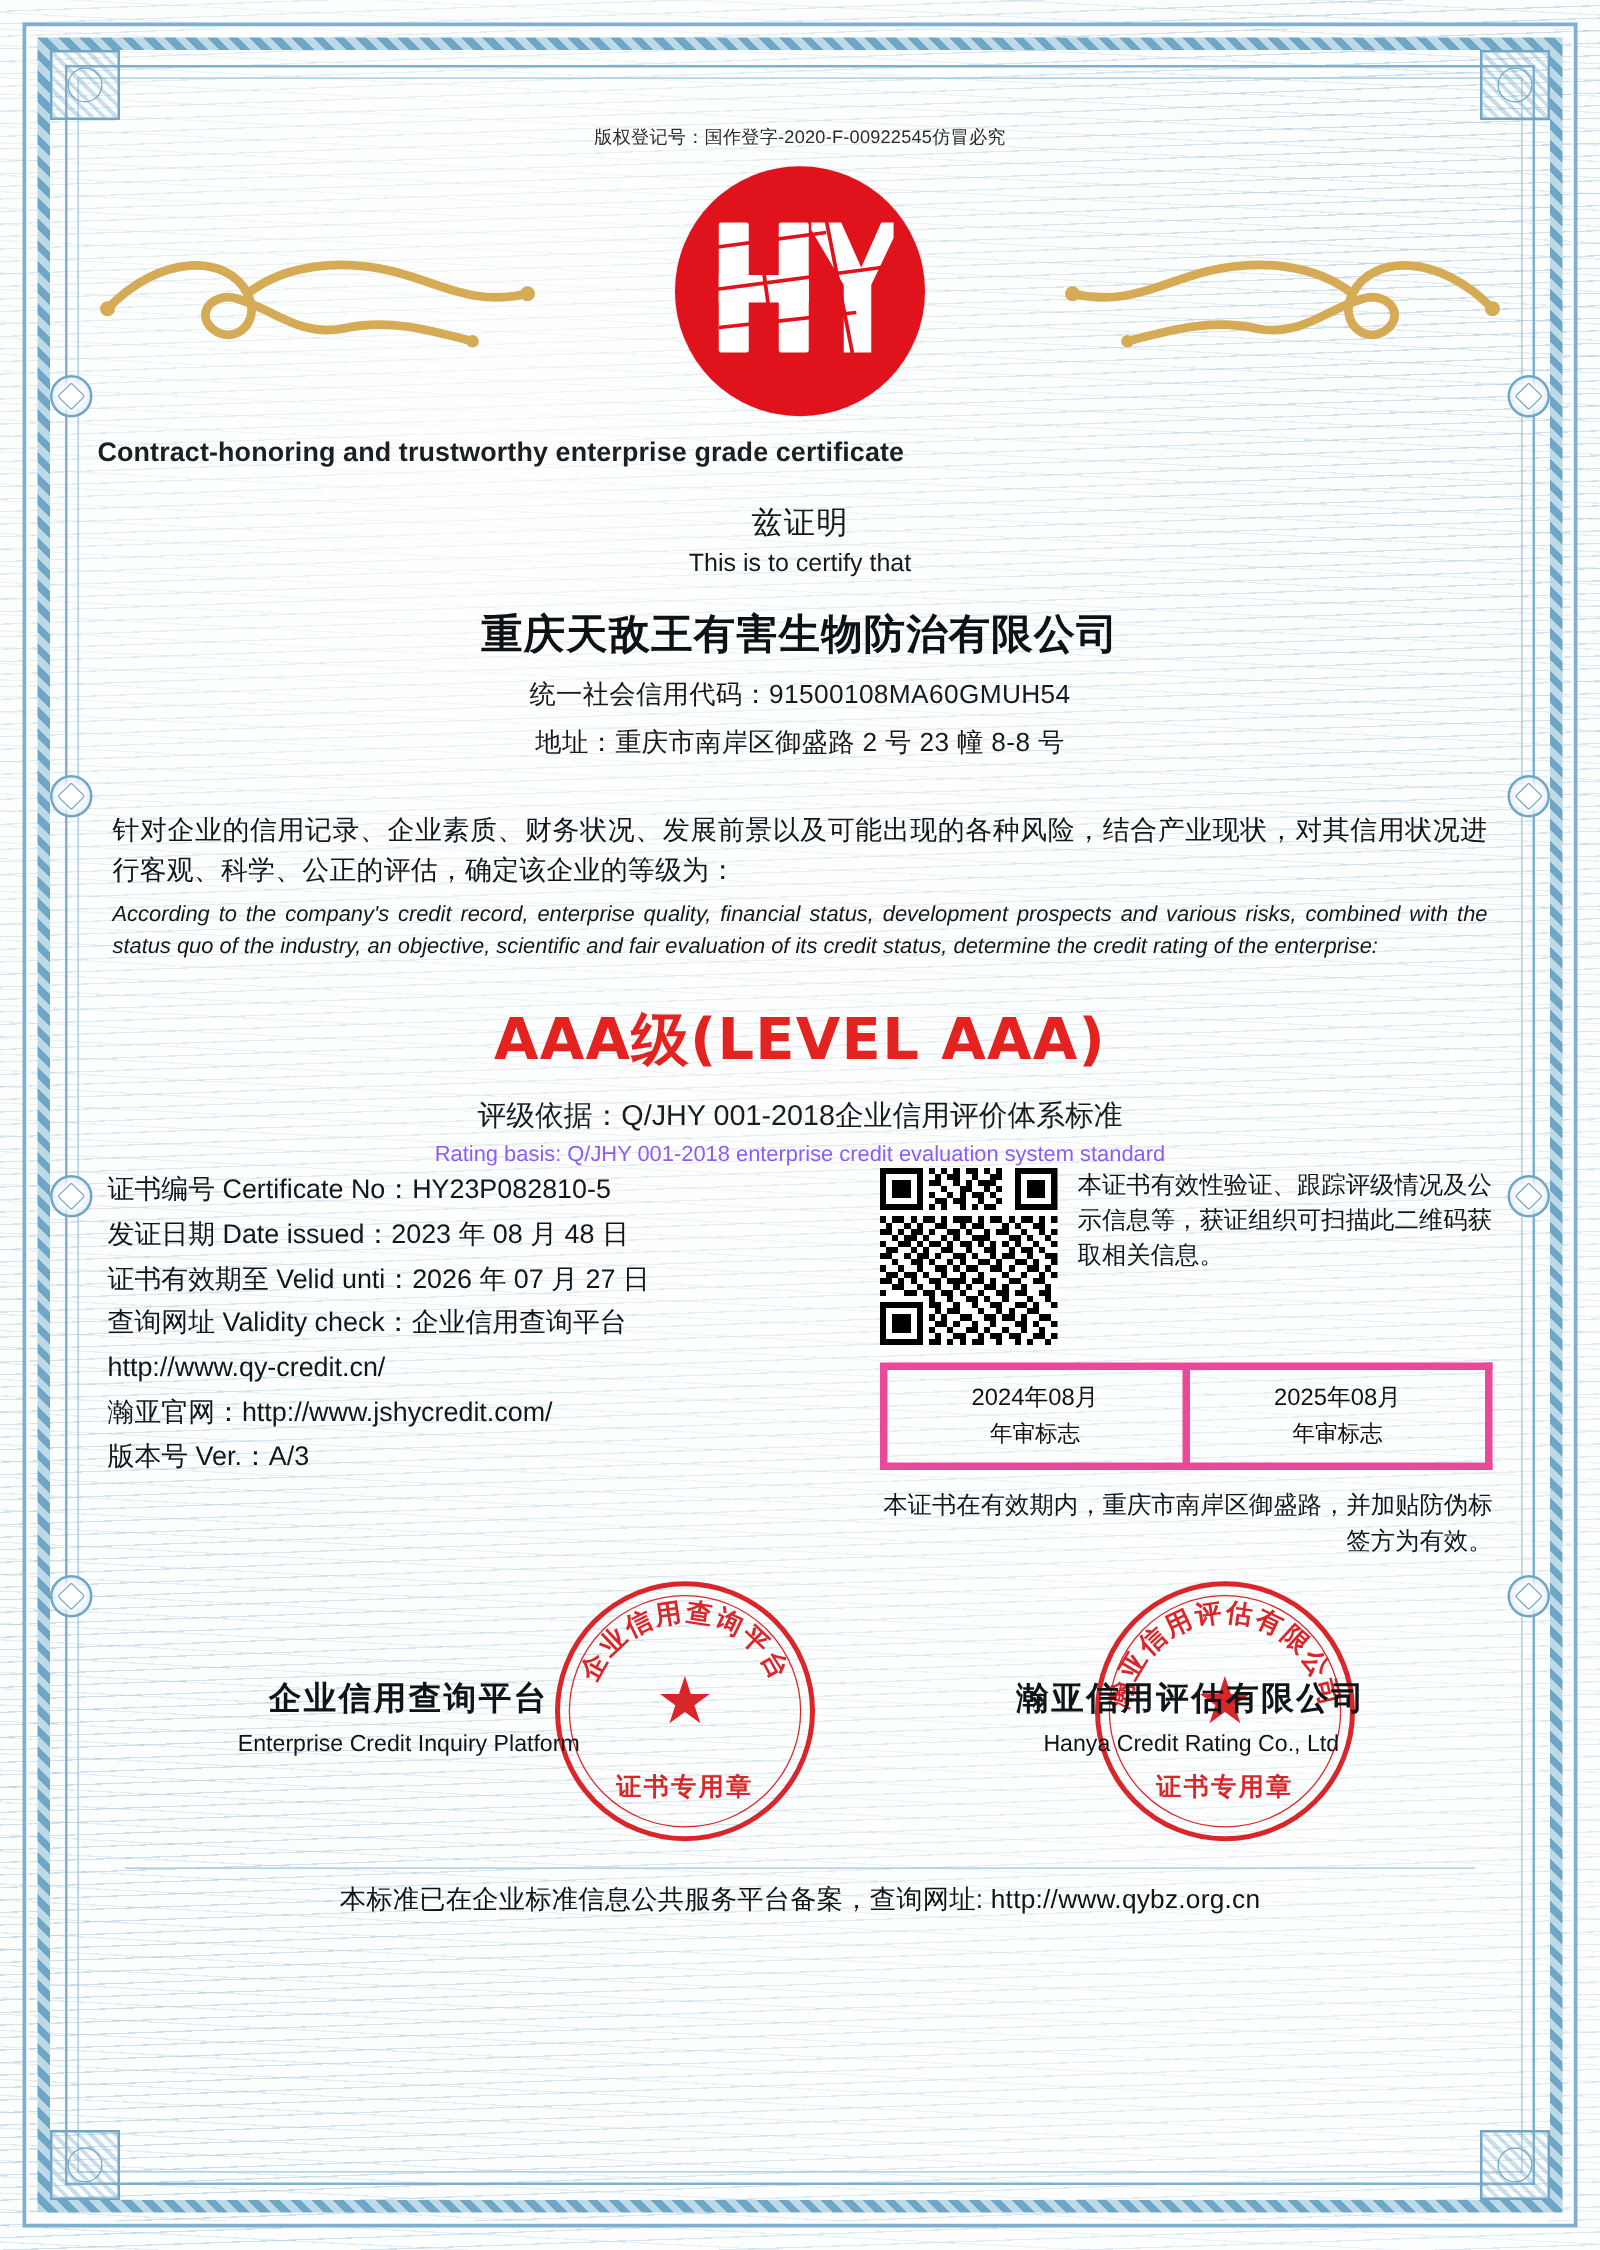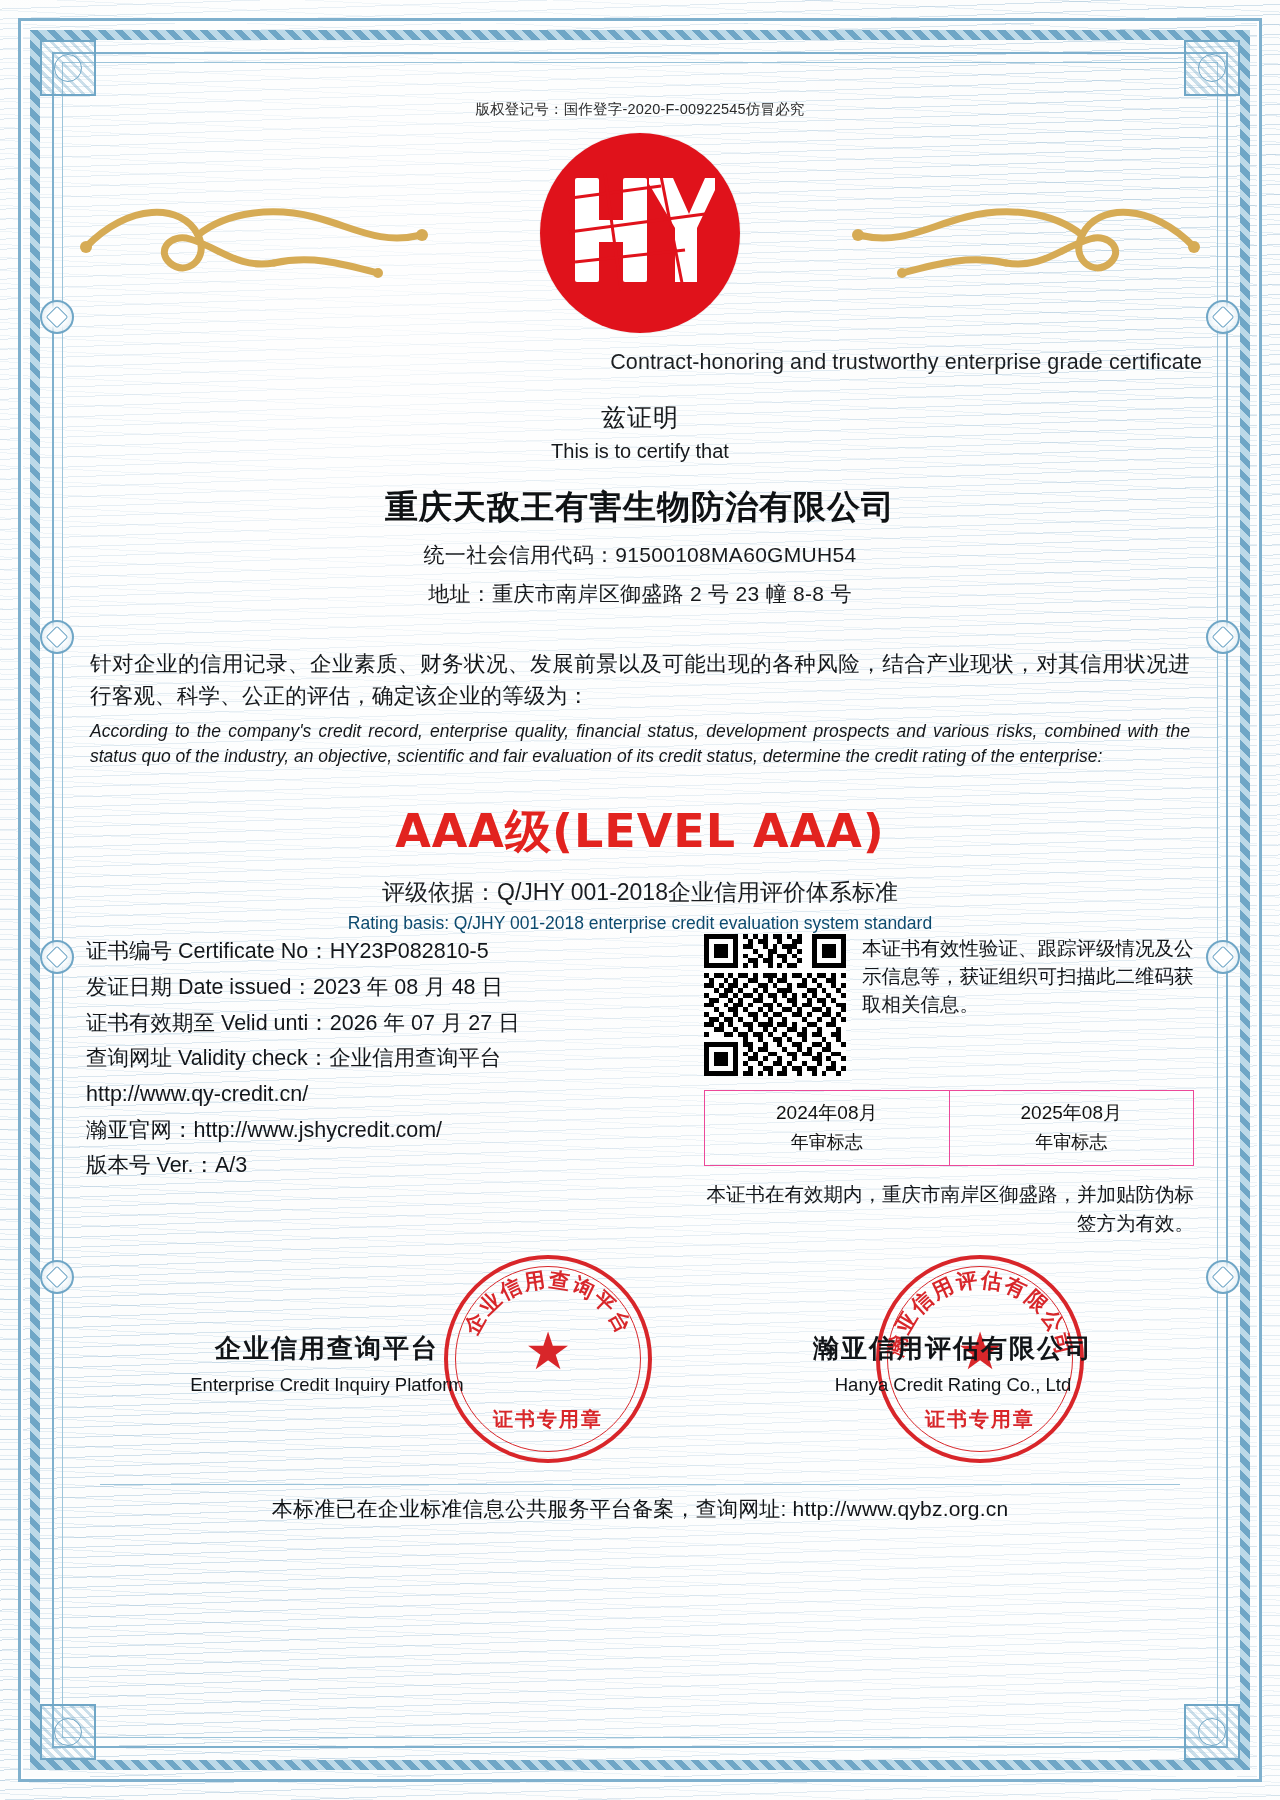--- a/index.html
+++ b/index.html
@@ -171,25 +171,26 @@
   .title-cn {
     text-align: center;
     font-family: "DejaVu Sans", sans-serif;
     font-size: 52px;
     font-weight: 700;
     color: #111417;
     letter-spacing: 3px;
     margin-top: -6px;
   }
   .title-en {
-    text-align: right;
+    text-align: left;
     font-size: 21.5px;
     color: #1c1f22;
     margin-top: 10px;
     letter-spacing: .1px;
+    font-weight: bold;
   }
 
   .certify-cn {
     text-align: center;
     font-size: 25px;
     color: #16191c;
     margin-top: 26px;
     letter-spacing: 1px;
   }
   .certify-en {
@@ -247,21 +248,21 @@
   }
   .basis-cn {
     text-align: center;
     font-size: 23px;
     color: #1a1d20;
     margin-top: 14px;
   }
   .basis-en {
     text-align: center;
     font-size: 17.5px;
-    color: #0c4a6e;
+    color: #8b5cf6;
     margin-top: 5px;
   }
 
   
   .mid-block {
     display: flex;
     padding: 0 8px;
   }
   .details {
     width: 600px;
@@ -292,21 +293,21 @@
     line-height: 1.44;
     color: #13161a;
   }
   .stamp-boxes {
     display: flex;
     margin-top: 14px;
     gap: 0;
   }
   .stamp-box {
     flex: 1;
-    border: 1px solid #ec4899;
+    border: 6px solid #ec4899;
     text-align: center;
     padding: 9px 0 11px;
   }
   .stamp-box + .stamp-box { border-left: none; }
   .stamp-box .sb1 { font-size: 19px; color: #111; }
   .stamp-box .sb2 { font-size: 18px; color: #111; margin-top: 4px; }
 
   .audit-note {
     margin-top: 14px;
     text-align: right;

